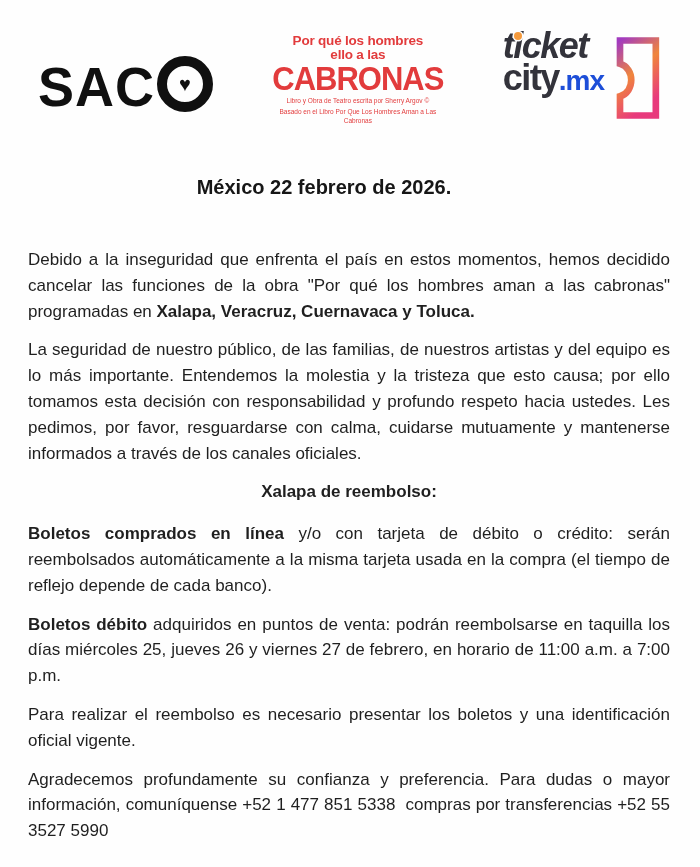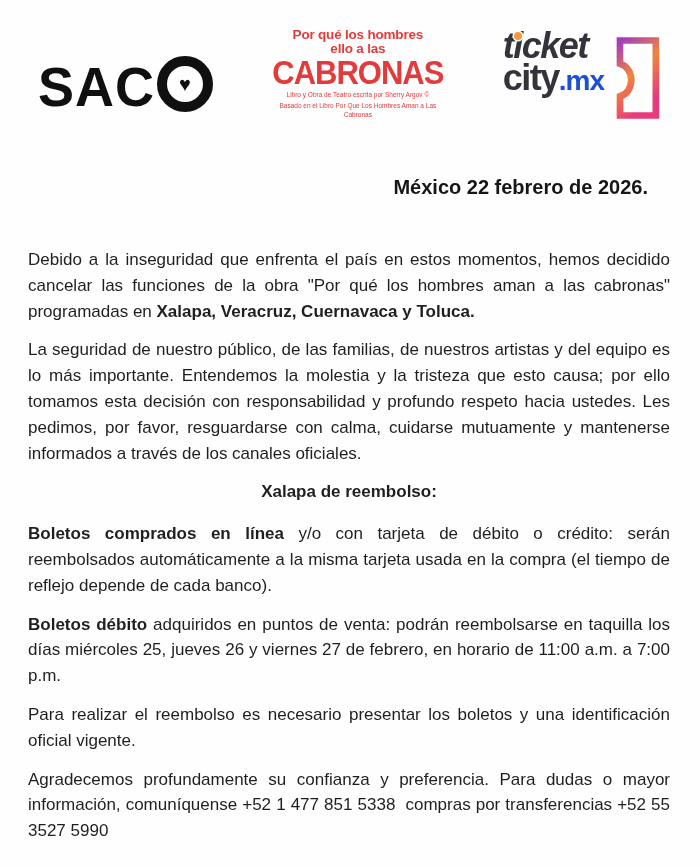--- a/index.html
+++ b/index.html
@@ -38,20 +38,21 @@
     width: 56px; height: 56px;
     border: 10px solid #101010;
     border-radius: 50%;
     margin-left: 2px;
   }
   .saco-o .heart { font-size: 20px; line-height: 1; color: #101010; }
 
   
   .cabronas {
     text-align: center;
+    margin-top: 6px;
     color: #e23b3c;
     width: 180px;
   }
   .cab-tag {
     font-weight: 700; font-size: 13.5px; line-height: 1.05;
     letter-spacing: -0.2px;
   }
   .cab-title {
     font-weight: 800; font-size: 31px; line-height: 1.0;
     letter-spacing: -1px; margin-top: 1px;
@@ -74,21 +75,21 @@
     position: absolute; left: 11px; top: 2px;
     width: 8px; height: 8px; border-radius: 50%;
     background: #f59a3c;
     box-shadow: 0 0 0 1.5px #fefefe;
   }
   .tc-mx { font-size: 28px; letter-spacing: -1px; color: #1d4ed8; }
   .tc-icon { margin-left: 6px; margin-top: 2px; }
 
   
   .dateline {
-    text-align: right;
+    text-align: center;
     padding-right: 52px;
     margin-top: 26px;
     font-weight: 700;
     font-size: 20px;
     color: #161616;
   }
 
   
   .content {
     margin: 48px 30px 0 28px;

